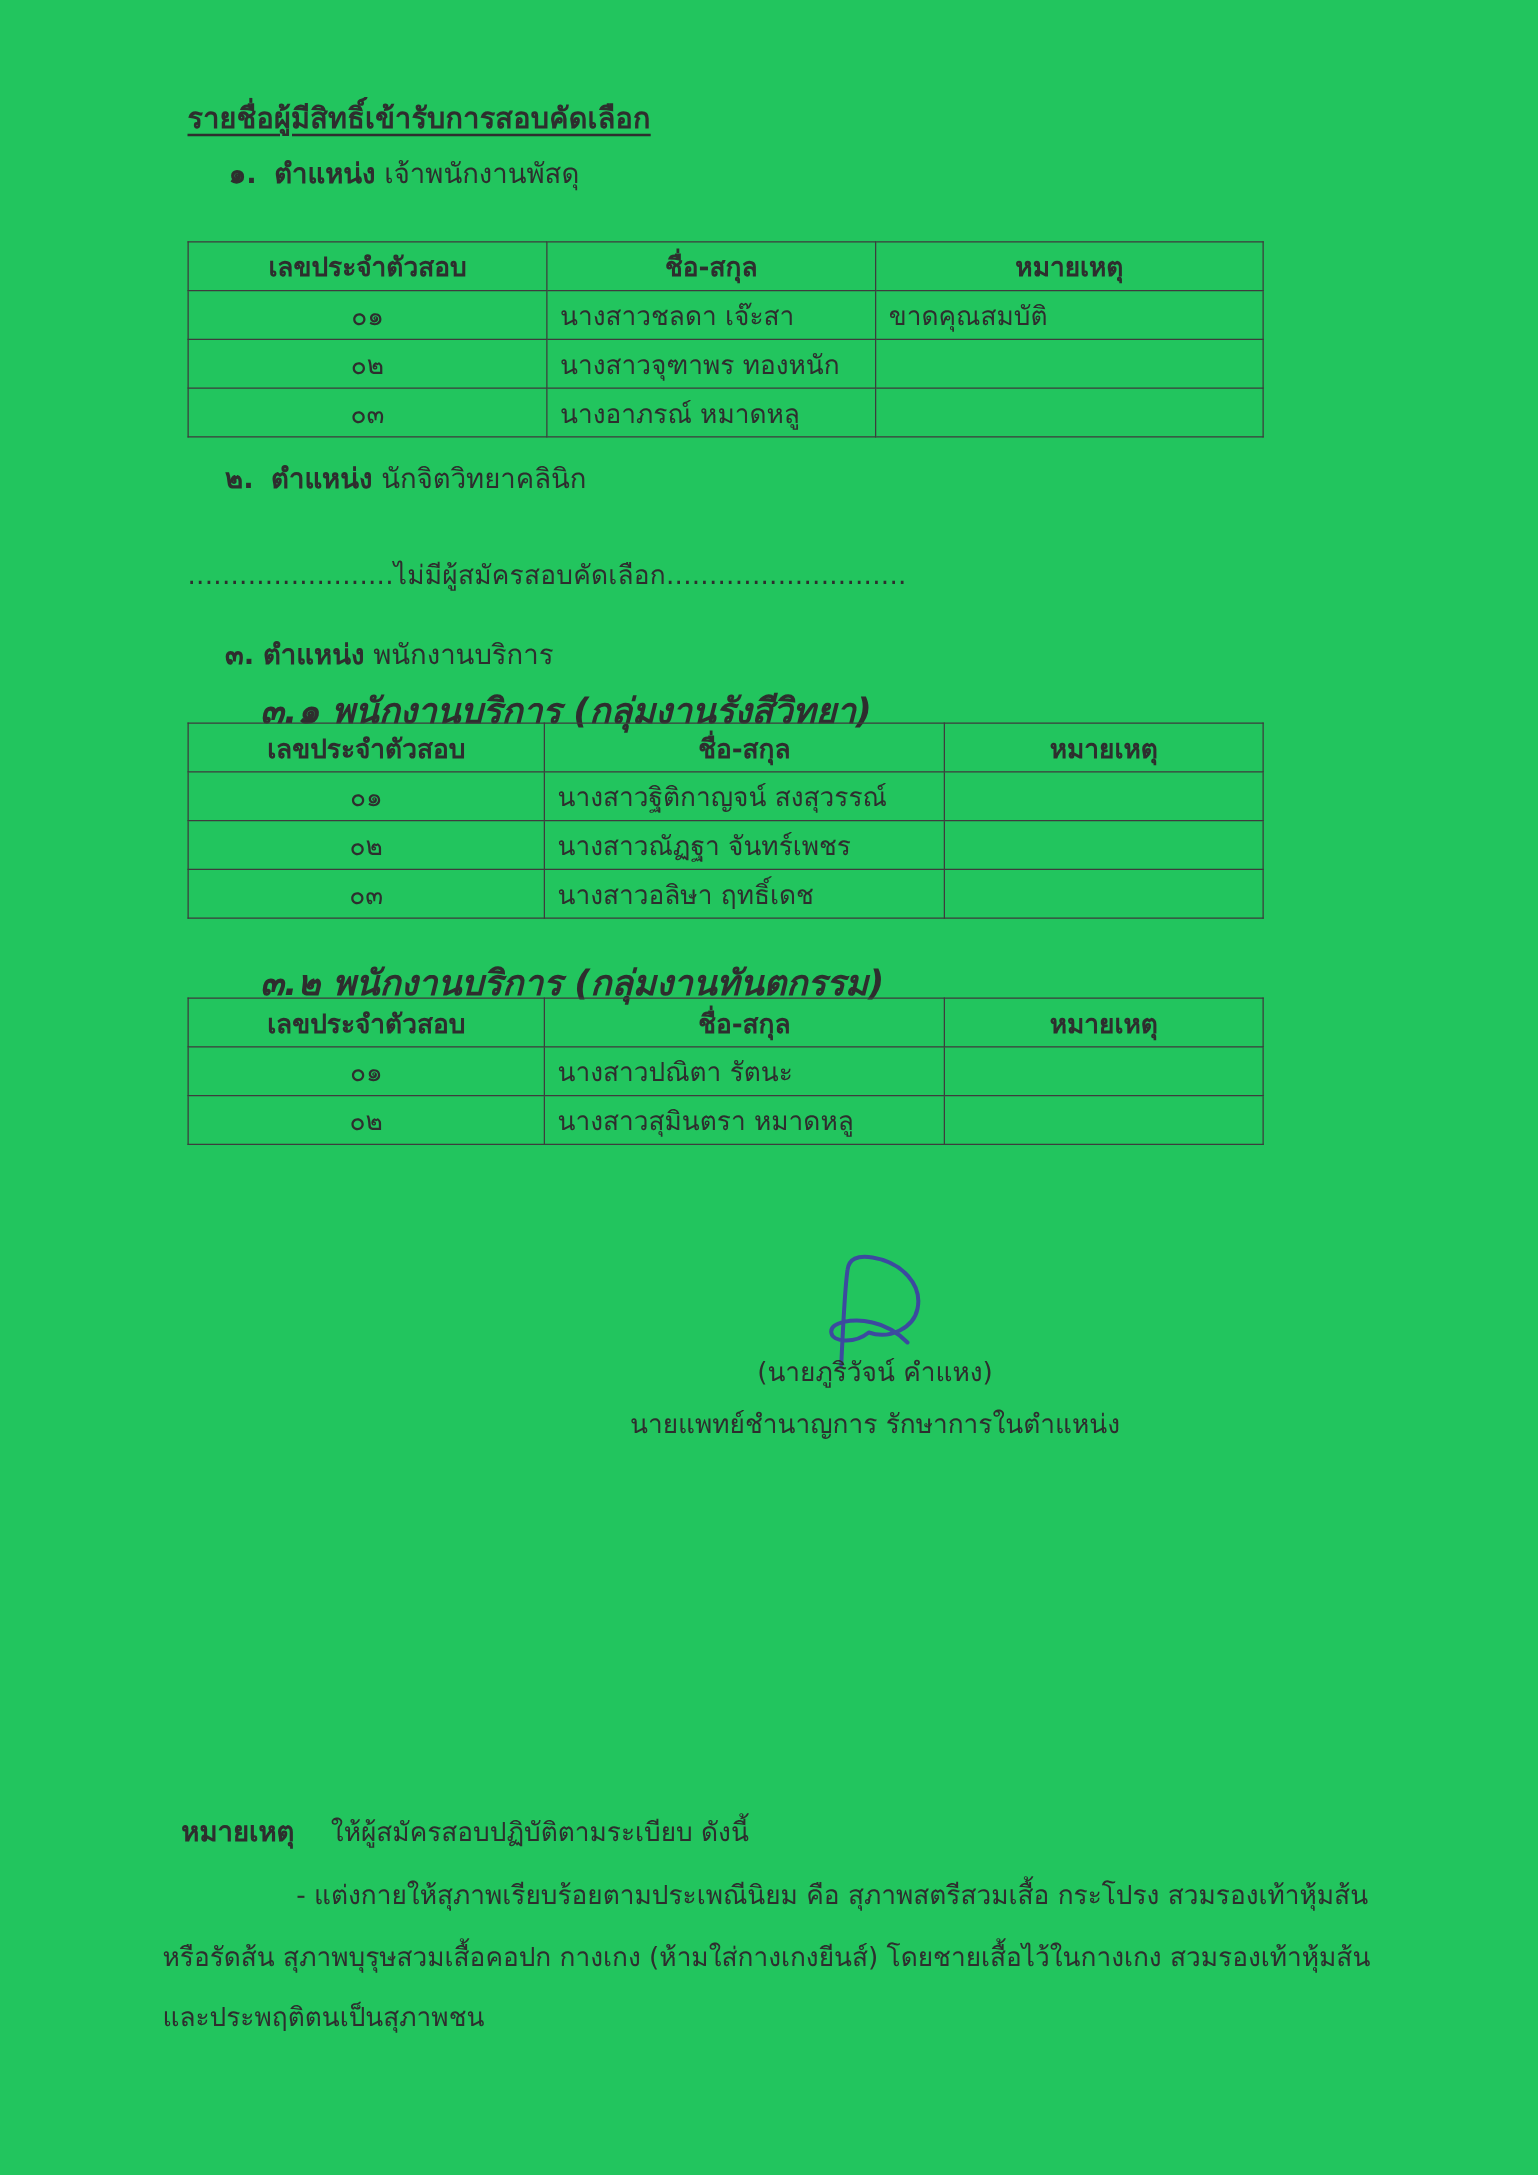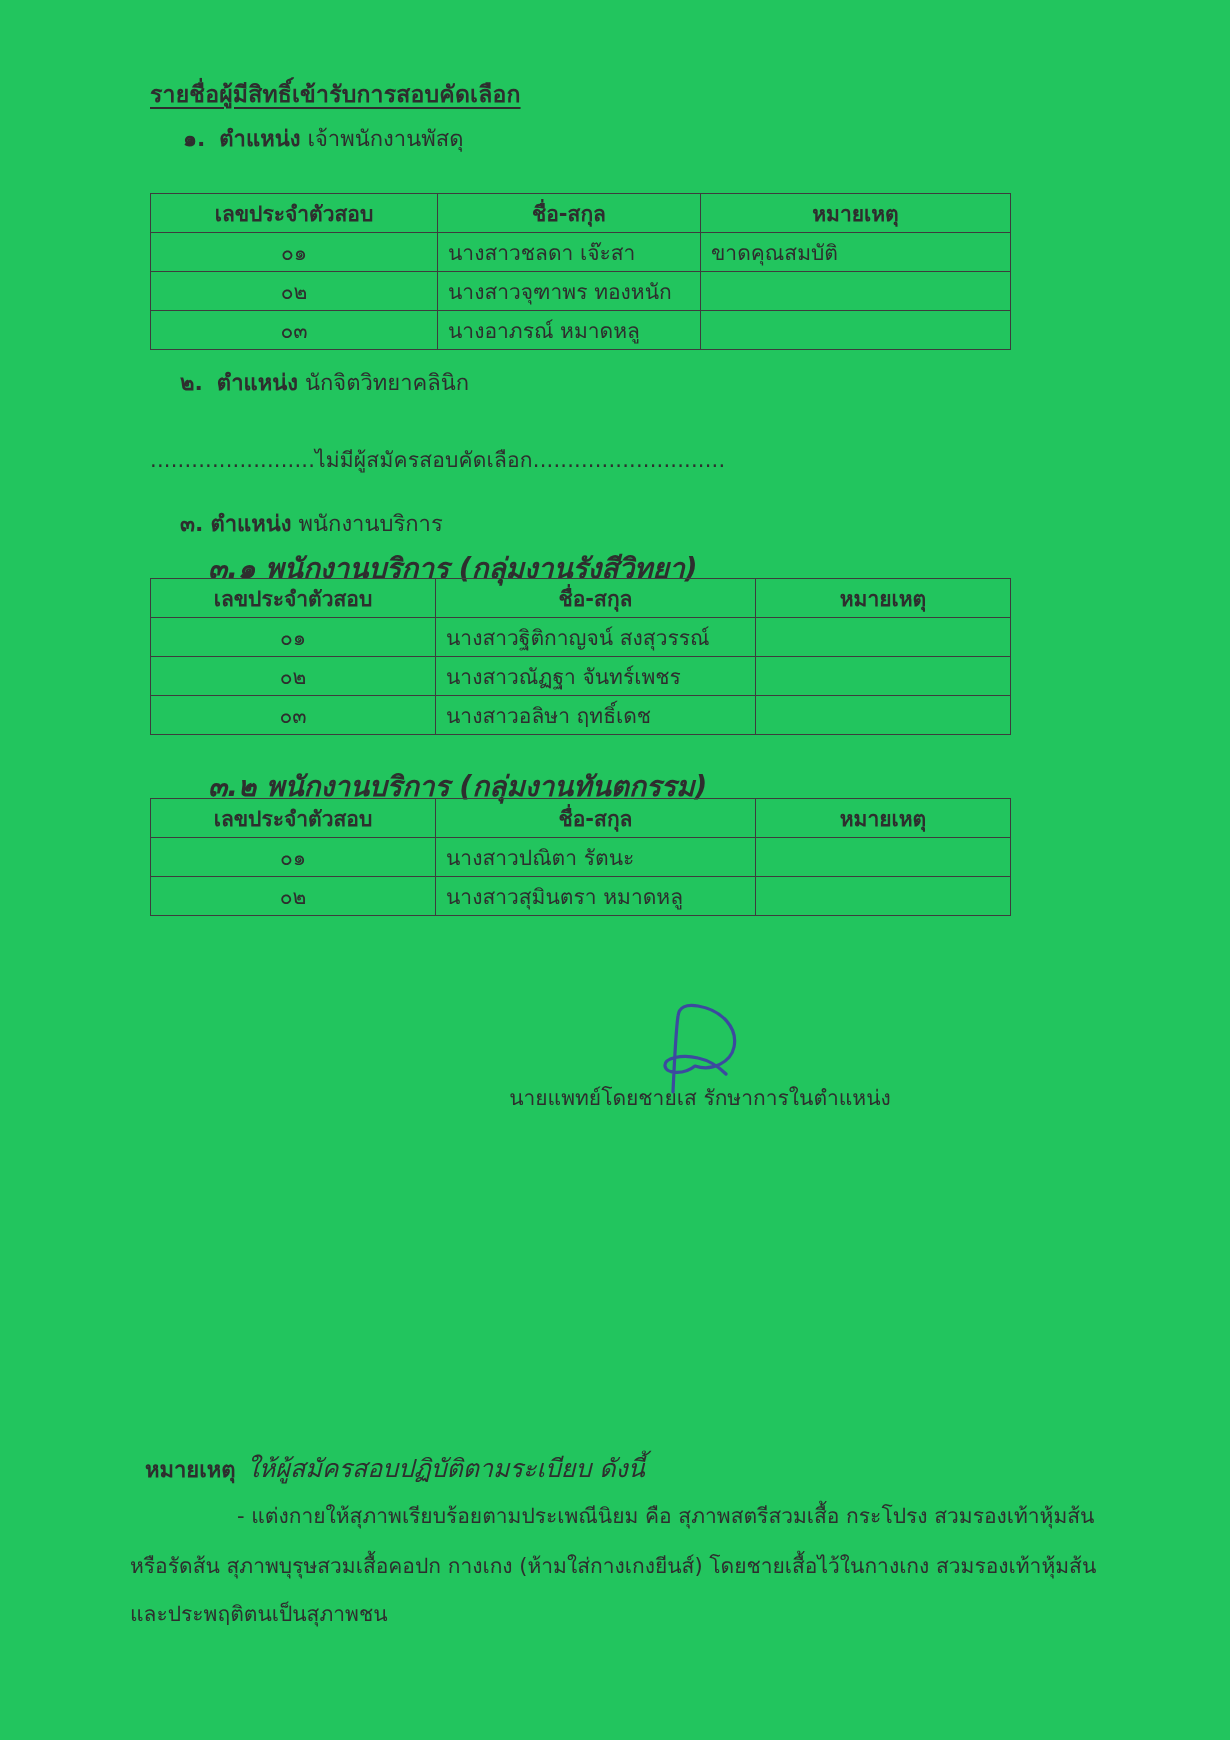--- a/index.html
+++ b/index.html
@@ -43,21 +43,21 @@
   td.c-num{text-align:center;}
   td.c-name,td.c-remark{text-align:left;}
   .noapp{
     width:860px;text-align:left;
     font-size:21px;letter-spacing:.2px;
   }
   .signer-block{
     width:760px;text-align:center;font-size:21px;line-height:41px;
   }
   .note-label{font-weight:bold;font-size:22px;display:inline-block;}
-  .note-text{font-size:25px;display:inline-block;margin-left:6px;font-style:italic;}
+  .note-text{font-size:21px;display:inline-block;margin-left:24px;}
   .note-line{font-size:21px;}
 </style>
 </head>
 <body>
 
 <div class="page">
 
   <div class="abs doc-title" style="left:150px;top:76px;">รายชื่อผู้มีสิทธิ์เข้ารับการสอบคัดเลือก</div>
 
   <div class="abs item-line" style="left:183px;top:121px;">
@@ -173,21 +173,22 @@
       <td class="c-remark"></td>
     </tr>
   </tbody>
     </table>
 
   <svg class="abs" style="left:640px;top:1000px;" width="130" height="96" viewBox="0 0 130 96" aria-hidden="true">
     <path d="M 33 92 C 34 70, 36 30, 38 16 C 39 7, 46 4, 58 6 C 82 10, 98 28, 94 47 C 91 62, 72 72, 55 66 C 44 75, 26 74, 25 66 C 24 58, 42 54, 58 58 C 72 61, 80 68, 86 74" fill="none" stroke="#3c4a9f" stroke-width="3.2" stroke-linecap="round" stroke-linejoin="round"></path>
   </svg>
 
   <div class="abs signer-block" style="left:320px;top:1078px;">
-    <div>นายแพทย์โดยชายเส รักษาการในตำแหน่ง</div>
+    <div>(นายภูริวัจน์ คำแหง)</div>
+    <div>นายแพทย์ชำนาญการ รักษาการในตำแหน่ง</div>
   </div>
 
   <div class="abs" style="left:145px;top:1448px;">
     <span class="note-label">หมายเหตุ</span>
     <span class="note-text">ให้ผู้สมัครสอบปฏิบัติตามระเบียบ ดังนี้</span>
   </div>
   <div class="abs note-line" style="left:237px;top:1499px;">- แต่งกายให้สุภาพเรียบร้อยตามประเพณีนิยม คือ สุภาพสตรีสวมเสื้อ กระโปรง สวมรองเท้าหุ้มส้น</div>
   <div class="abs note-line" style="left:130px;top:1549px;">หรือรัดส้น สุภาพบุรุษสวมเสื้อคอปก กางเกง (ห้ามใส่กางเกงยีนส์) โดยชายเสื้อไว้ในกางเกง สวมรองเท้าหุ้มส้น</div>
   <div class="abs note-line" style="left:130px;top:1597px;">และประพฤติตนเป็นสุภาพชน</div>
 

